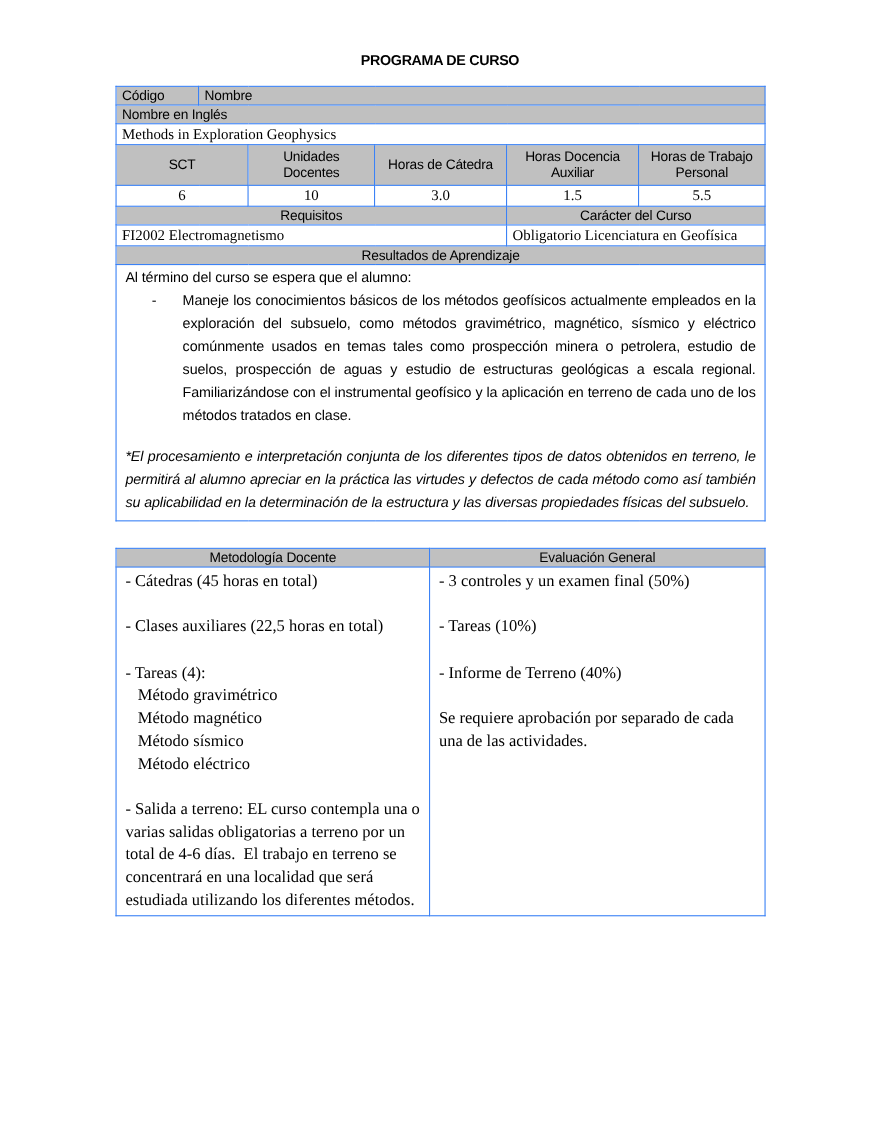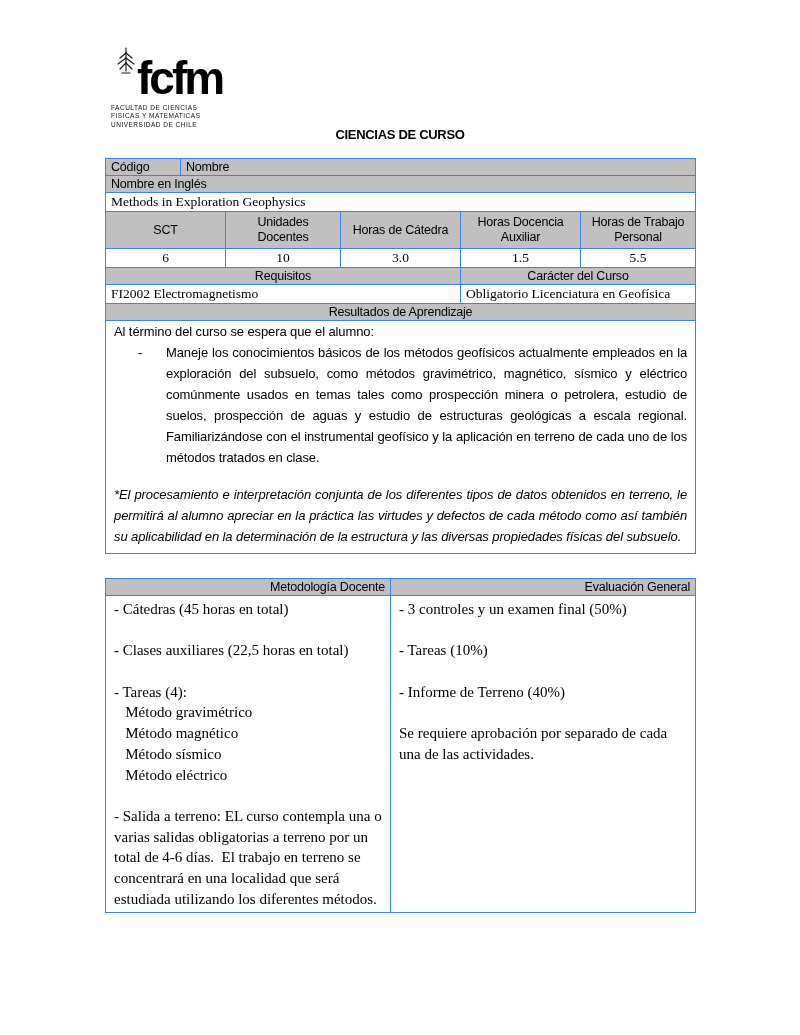--- a/index.html
+++ b/index.html
@@ -60,59 +60,39 @@
     letter-spacing: -0.1px;
     line-height: 21px;
     vertical-align: top;
   }
   .bullet { position: relative; padding-left: 52px; }
   .bullet-marker { position: absolute; left: 24px; top: 0; }
   .bullet-text { text-align: justify; }
   .results-note { font-style: italic; text-align: justify; margin-top: 16px; }
 
   .t2 { margin-top: 24px; }
-  .t2 .hdr { text-align: right; }
+  .t2 .hdr { text-align: center; }
   .content-cell {
     font-family: "Liberation Serif", serif;
     font-size: 15px;
     line-height: 1.38;
     vertical-align: top;
     height: 268px;
     padding: 3px 8px;
     white-space: pre-wrap;
   }
 </style>
 </head>
 <body>
 
 <div class="page">
   <div class="content">
 
-    <div class="logo">
-      <span class="emblem">
-        <svg width="26" height="32" viewBox="0 0 26 32">
-          <g stroke="#1a1a1a" stroke-width="1.2" fill="none" stroke-linecap="round">
-            <line x1="13" y1="3" x2="13" y2="26"></line>
-            <line x1="13" y1="8" x2="7" y2="13"></line>
-            <line x1="13" y1="8" x2="19" y2="13"></line>
-            <line x1="13" y1="13" x2="5" y2="19"></line>
-            <line x1="13" y1="13" x2="21" y2="19"></line>
-            <line x1="13" y1="18" x2="7" y2="24"></line>
-            <line x1="13" y1="18" x2="19" y2="24"></line>
-            <line x1="9" y1="28" x2="17" y2="28"></line>
-          </g>
-        </svg>
-      </span>
-      <span class="logo-acronym">fcfm</span>
-      <div class="logo-caption">FACULTAD DE CIENCIAS
-FISICAS Y MATEMATICAS
-UNIVERSIDAD DE CHILE</div>
-    </div>
 
-    <div class="doc-title">CIENCIAS DE CURSO</div>
+    <div class="doc-title">PROGRAMA DE CURSO</div>
 
     <table class="t1">
       <colgroup>
         <col style="width:75px">
           <col style="width:45px">
           <col style="width:115px">
         <col style="width:120px">
           <col style="width:120px">
           <col style="width:115px">
       </colgroup>

